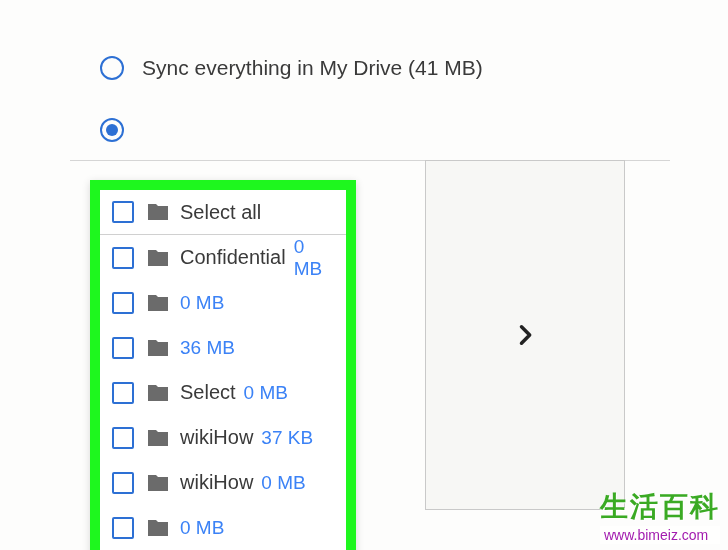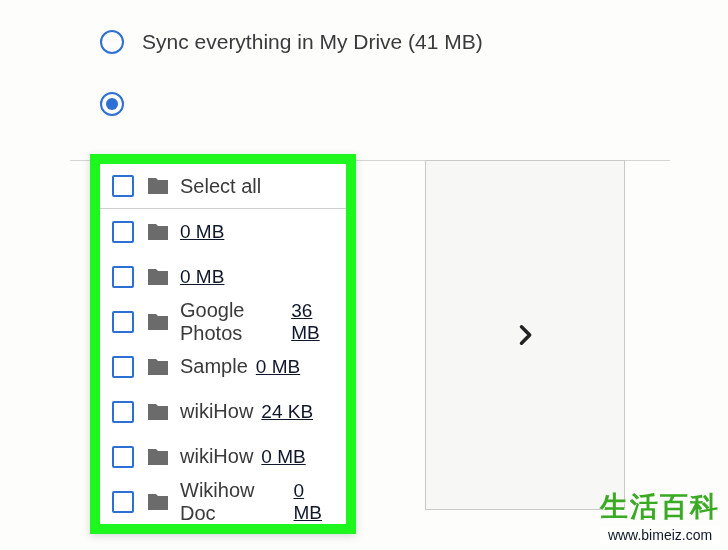--- a/index.html
+++ b/index.html
@@ -12,20 +12,21 @@
       overflow: hidden;
     }
     .container {
       padding: 30px 40px 0 100px;
     }
     .radio-row {
       display: flex;
       align-items: flex-start;
       margin-bottom: 38px;
       cursor: pointer;
+      margin-top: 26px;
     }
     .radio-outer {
       width: 24px;
       height: 24px;
       border: 2.5px solid #2d70d4;
       border-radius: 50%;
       margin-right: 18px;
       display: flex;
       align-items: center;
       justify-content: center;
@@ -72,22 +73,21 @@
       margin-right: 10px;
       flex-shrink: 0;
     }
     .item-name {
       font-size: 20px;
       color: #3a3a3a;
       margin-right: 8px;
     }
     .item-size {
       font-size: 19px;
-      color: #0f172a;
-      text-decoration: underline;
+      color: #3b82f6;
     }
     .right-panel {
       position: absolute;
       top: 160px;
       left: 425px;
       width: 200px;
       height: 350px;
       border: 1px solid #c9c9c9;
       border-top: 1px solid #c9c9c9;
       background: #f7f7f5;
@@ -104,32 +104,32 @@
       top: 160px;
       left: 70px;
       width: 600px;
       border-top: 1px solid #d5d5d5;
       z-index: -1;
     }
     .watermark-area {
       position: absolute;
       right: 8px;
       bottom: 6px;
-      text-align: center;
+      text-align: left;
     }
     .watermark-cn {
       font-size: 28px;
       font-weight: bold;
       color: #3aaa23;
       text-shadow: 1px 1px 0 #fff;
       letter-spacing: 2px;
     }
     .watermark-url {
       font-size: 14px;
-      color: #0f172a;
+      color: #a21caf;
       background: rgba(255,255,255,0.7);
       padding: 1px 4px;
     }
     .listing { }
   </style>
 </head>
 <body>
 
 <div class="hr"></div>
 
@@ -157,67 +157,66 @@
       </span>
       <span class="item-name">Select all</span>
     </div>
 
     <div class="listing" id="folder-list">
     <div class="list-row">
           <div class="checkbox"></div>
           <span class="folder-icon"><svg viewBox="0 0 24 24" width="24" height="24">
               <path fill="#6b6b6b" d="M10 4H2v16h20V6H12l-2-2z"></path>
             </svg></span>
-          <span class="item-size">0 MB</span>
-        </div>
-        <div class="list-row">
-          <div class="checkbox"></div>
-          <span class="folder-icon"><svg viewBox="0 0 24 24" width="24" height="24">
-              <path fill="#6b6b6b" d="M10 4H2v16h20V6H12l-2-2z"></path>
-            </svg></span>
-          <span class="item-size">0 MB</span>
-        </div>
-        <div class="list-row">
-          <div class="checkbox"></div>
-          <span class="folder-icon"><svg viewBox="0 0 24 24" width="24" height="24">
-              <path fill="#6b6b6b" d="M10 4H2v16h20V6H12l-2-2z"></path>
-            </svg></span>
-          <span class="item-name">Google Photos</span>
+          <span class="item-name">Confidential</span>
+          <span class="item-size">0 MB</span>
+        </div>
+        <div class="list-row">
+          <div class="checkbox"></div>
+          <span class="folder-icon"><svg viewBox="0 0 24 24" width="24" height="24">
+              <path fill="#6b6b6b" d="M10 4H2v16h20V6H12l-2-2z"></path>
+            </svg></span>
+          <span class="item-size">0 MB</span>
+        </div>
+        <div class="list-row">
+          <div class="checkbox"></div>
+          <span class="folder-icon"><svg viewBox="0 0 24 24" width="24" height="24">
+              <path fill="#6b6b6b" d="M10 4H2v16h20V6H12l-2-2z"></path>
+            </svg></span>
           <span class="item-size">36 MB</span>
         </div>
         <div class="list-row">
           <div class="checkbox"></div>
           <span class="folder-icon"><svg viewBox="0 0 24 24" width="24" height="24">
               <path fill="#6b6b6b" d="M10 4H2v16h20V6H12l-2-2z"></path>
             </svg></span>
-          <span class="item-name">Sample</span>
+          <span class="item-name">Select</span>
           <span class="item-size">0 MB</span>
         </div>
         <div class="list-row">
           <div class="checkbox"></div>
           <span class="folder-icon"><svg viewBox="0 0 24 24" width="24" height="24">
               <path fill="#6b6b6b" d="M10 4H2v16h20V6H12l-2-2z"></path>
             </svg></span>
           <span class="item-name">wikiHow</span>
-          <span class="item-size">24 KB</span>
+          <span class="item-size">37 KB</span>
         </div>
         <div class="list-row">
           <div class="checkbox"></div>
           <span class="folder-icon"><svg viewBox="0 0 24 24" width="24" height="24">
               <path fill="#6b6b6b" d="M10 4H2v16h20V6H12l-2-2z"></path>
             </svg></span>
           <span class="item-name">wikiHow</span>
           <span class="item-size">0 MB</span>
         </div>
         <div class="list-row">
           <div class="checkbox"></div>
           <span class="folder-icon"><svg viewBox="0 0 24 24" width="24" height="24">
               <path fill="#6b6b6b" d="M10 4H2v16h20V6H12l-2-2z"></path>
             </svg></span>
-          <span class="item-name">Wikihow Doc</span>
           <span class="item-size">0 MB</span>
         </div>
       </div>
 
   </div>
 
 </div>
 
 <div class="right-panel">
   <span class="arrow-icon">

